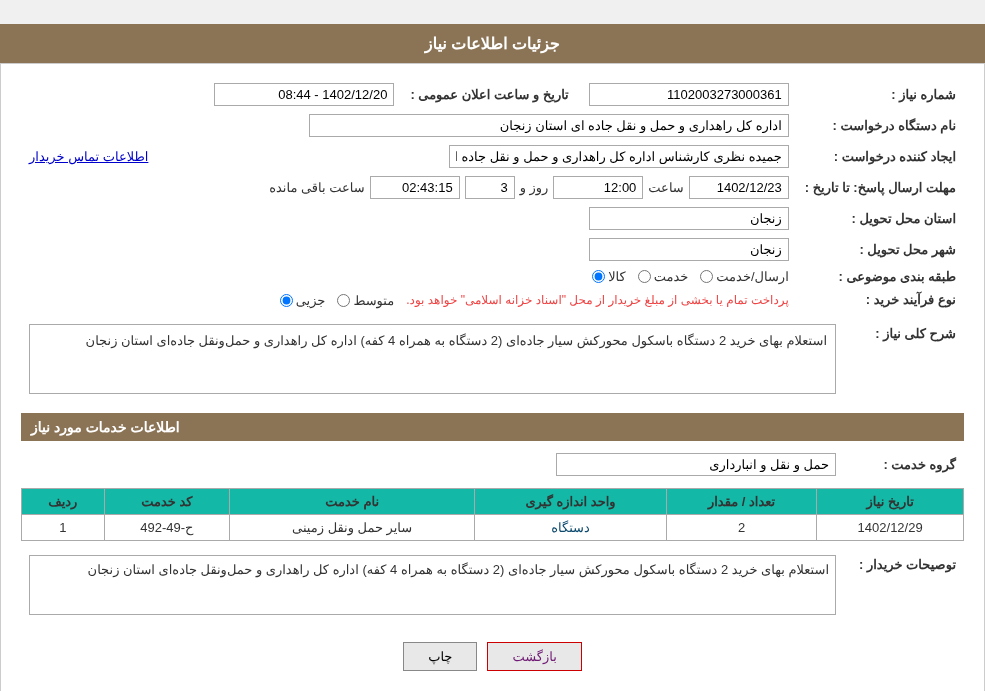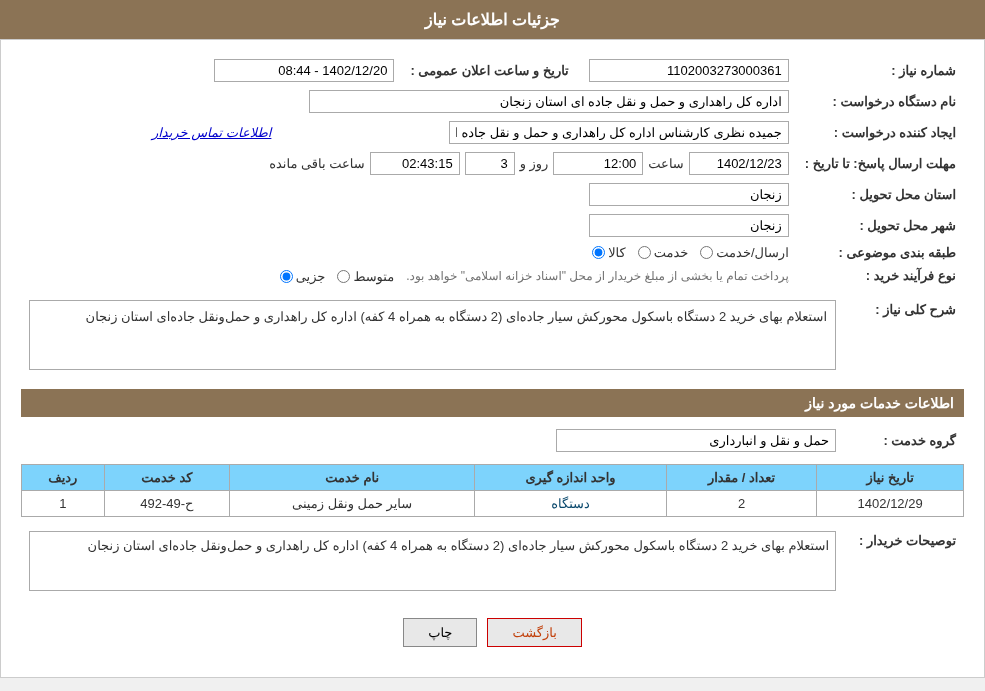--- a/index.html
+++ b/index.html
@@ -15,30 +15,31 @@
       margin: 0 auto;
       background: #fff;
     }
     .header-bar {
       background: #8B7355;
       color: #fff;
       text-align: center;
       padding: 10px 15px;
       font-size: 16px;
       font-weight: bold;
+      margin-top: 24px;
     }
     .content {
       padding: 15px 20px;
       border: 1px solid #ccc;
       margin: 0;
     }
     .section-title {
       background: #8B7355;
       color: #fff;
-      text-align: right;
+      text-align: left;
       padding: 6px 10px;
       font-size: 14px;
       font-weight: bold;
       margin: 15px 0 8px 0;
     }
     .form-table {
       width: 100%;
       border-collapse: collapse;
       margin-bottom: 8px;
     }
@@ -102,21 +103,21 @@
       font-size: 13px;
       direction: rtl;
       text-align: right;
     }
     .services-table {
       width: 100%;
       border-collapse: collapse;
       margin: 8px 0;
     }
     .services-table th {
-      background: #7dd3fc;
+      background: #14b8a6;
       border: 1px solid #aaa;
       padding: 5px 8px;
       text-align: center;
       font-weight: bold;
     }
     .services-table td {
       border: 1px solid #aaa;
       padding: 5px 8px;
       text-align: center;
     }
@@ -137,21 +138,21 @@
       border: 1px solid #888;
       cursor: pointer;
       background: #e8e8e8;
     }
     .btn-print {
       background: #e8e8e8;
     }
     .btn-back {
       background: #e8e8e8;
       border: 1px solid #cc0000;
-      color: #c2410c;
+      color: #701a75;
     }
     .time-input {
       width: 90px;
     }
     .counter-input {
       width: 50px;
     }
     .شرح-box {
       border: 1px solid #aaa;
       padding: 8px;
@@ -189,21 +190,21 @@
         <td class="label-cell">نام دستگاه درخواست :</td>
         <td class="value-cell" colspan="3">
           <input class="input-field" style="width: 480px;" type="text" readonly="" value="اداره کل راهداری و حمل و نقل جاده ای استان زنجان">
         </td>
       </tr>
       <tr>
         <td class="label-cell">ایجاد کننده درخواست :</td>
         <td class="value-cell" colspan="2">
           <input class="input-field" style="width: 340px;" type="text" readonly="" value="جمیده نظری کارشناس اداره کل راهداری و حمل و نقل جاده ای استان زنجان">
         </td>
-        <td class="value-cell" style="text-align:center;font-style:italic;">
+        <td class="value-cell" style="text-align:left;">
           <span class="link-blue">اطلاعات تماس خریدار</span>
         </td>
       </tr>
       <tr>
         <td class="label-cell">مهلت ارسال پاسخ: تا تاریخ :</td>
         <td class="value-cell" colspan="3">
           <div class="date-row">
             <input class="input-field" style="width: 100px;" type="text" readonly="" value="1402/12/23">
             <span>ساعت</span>
             <input class="input-field time-input" type="text" readonly="" value="12:00" style="">
@@ -242,21 +243,21 @@
               <span>کالا</span>
               <input type="radio" name="tabaqeh" checked="" style="">
             </div>
           </div>
         </td>
       </tr>
       <tr>
         <td class="label-cell">نوع فرآیند خرید :</td>
         <td class="value-cell" colspan="3">
           <div class="radio-group">
-            <span style="font-size:12px; color:#737373;">پرداخت تمام یا بخشی از مبلغ خریدار از محل "اسناد خزانه اسلامی" خواهد بود.</span>
+            <span style="font-size:12px; color:#ef4444;">پرداخت تمام یا بخشی از مبلغ خریدار از محل "اسناد خزانه اسلامی" خواهد بود.</span>
             <div class="radio-item">
               <span>متوسط</span>
               <input type="radio" name="nooe" style="">
             </div>
             <div class="radio-item">
               <span>جزیی</span>
               <input type="radio" name="nooe" checked="" style="">
             </div>
           </div>
         </td>

